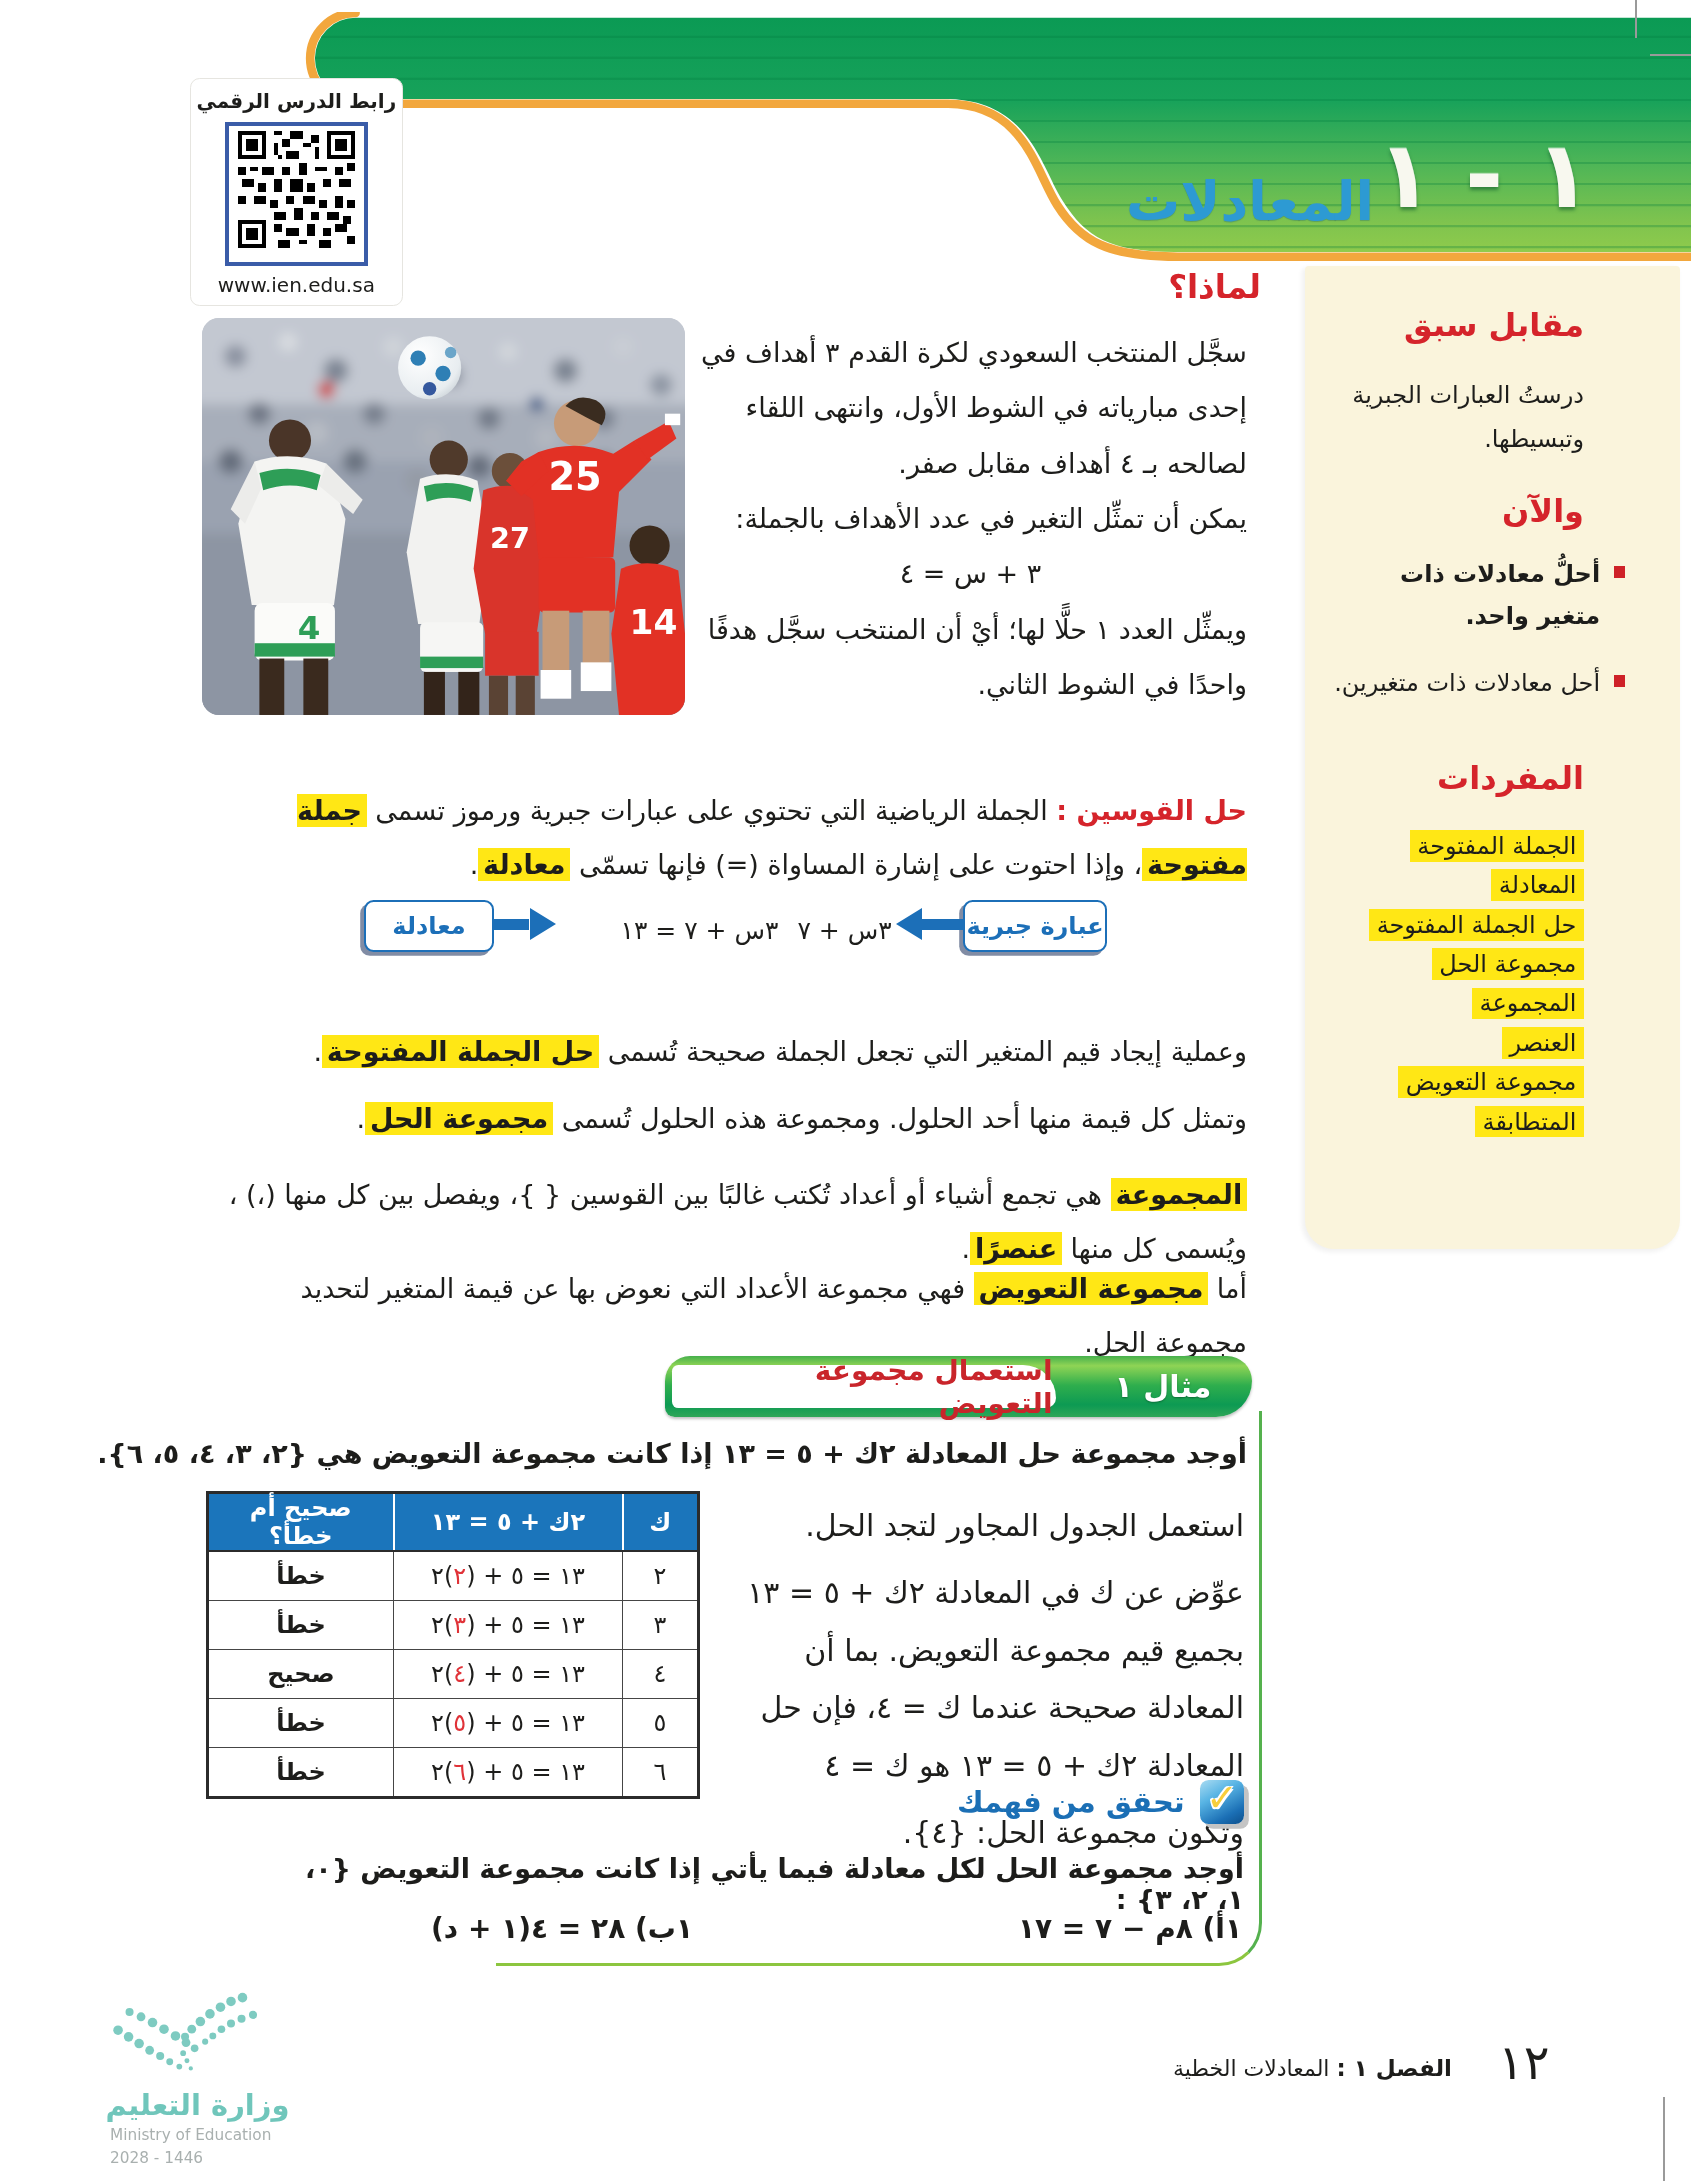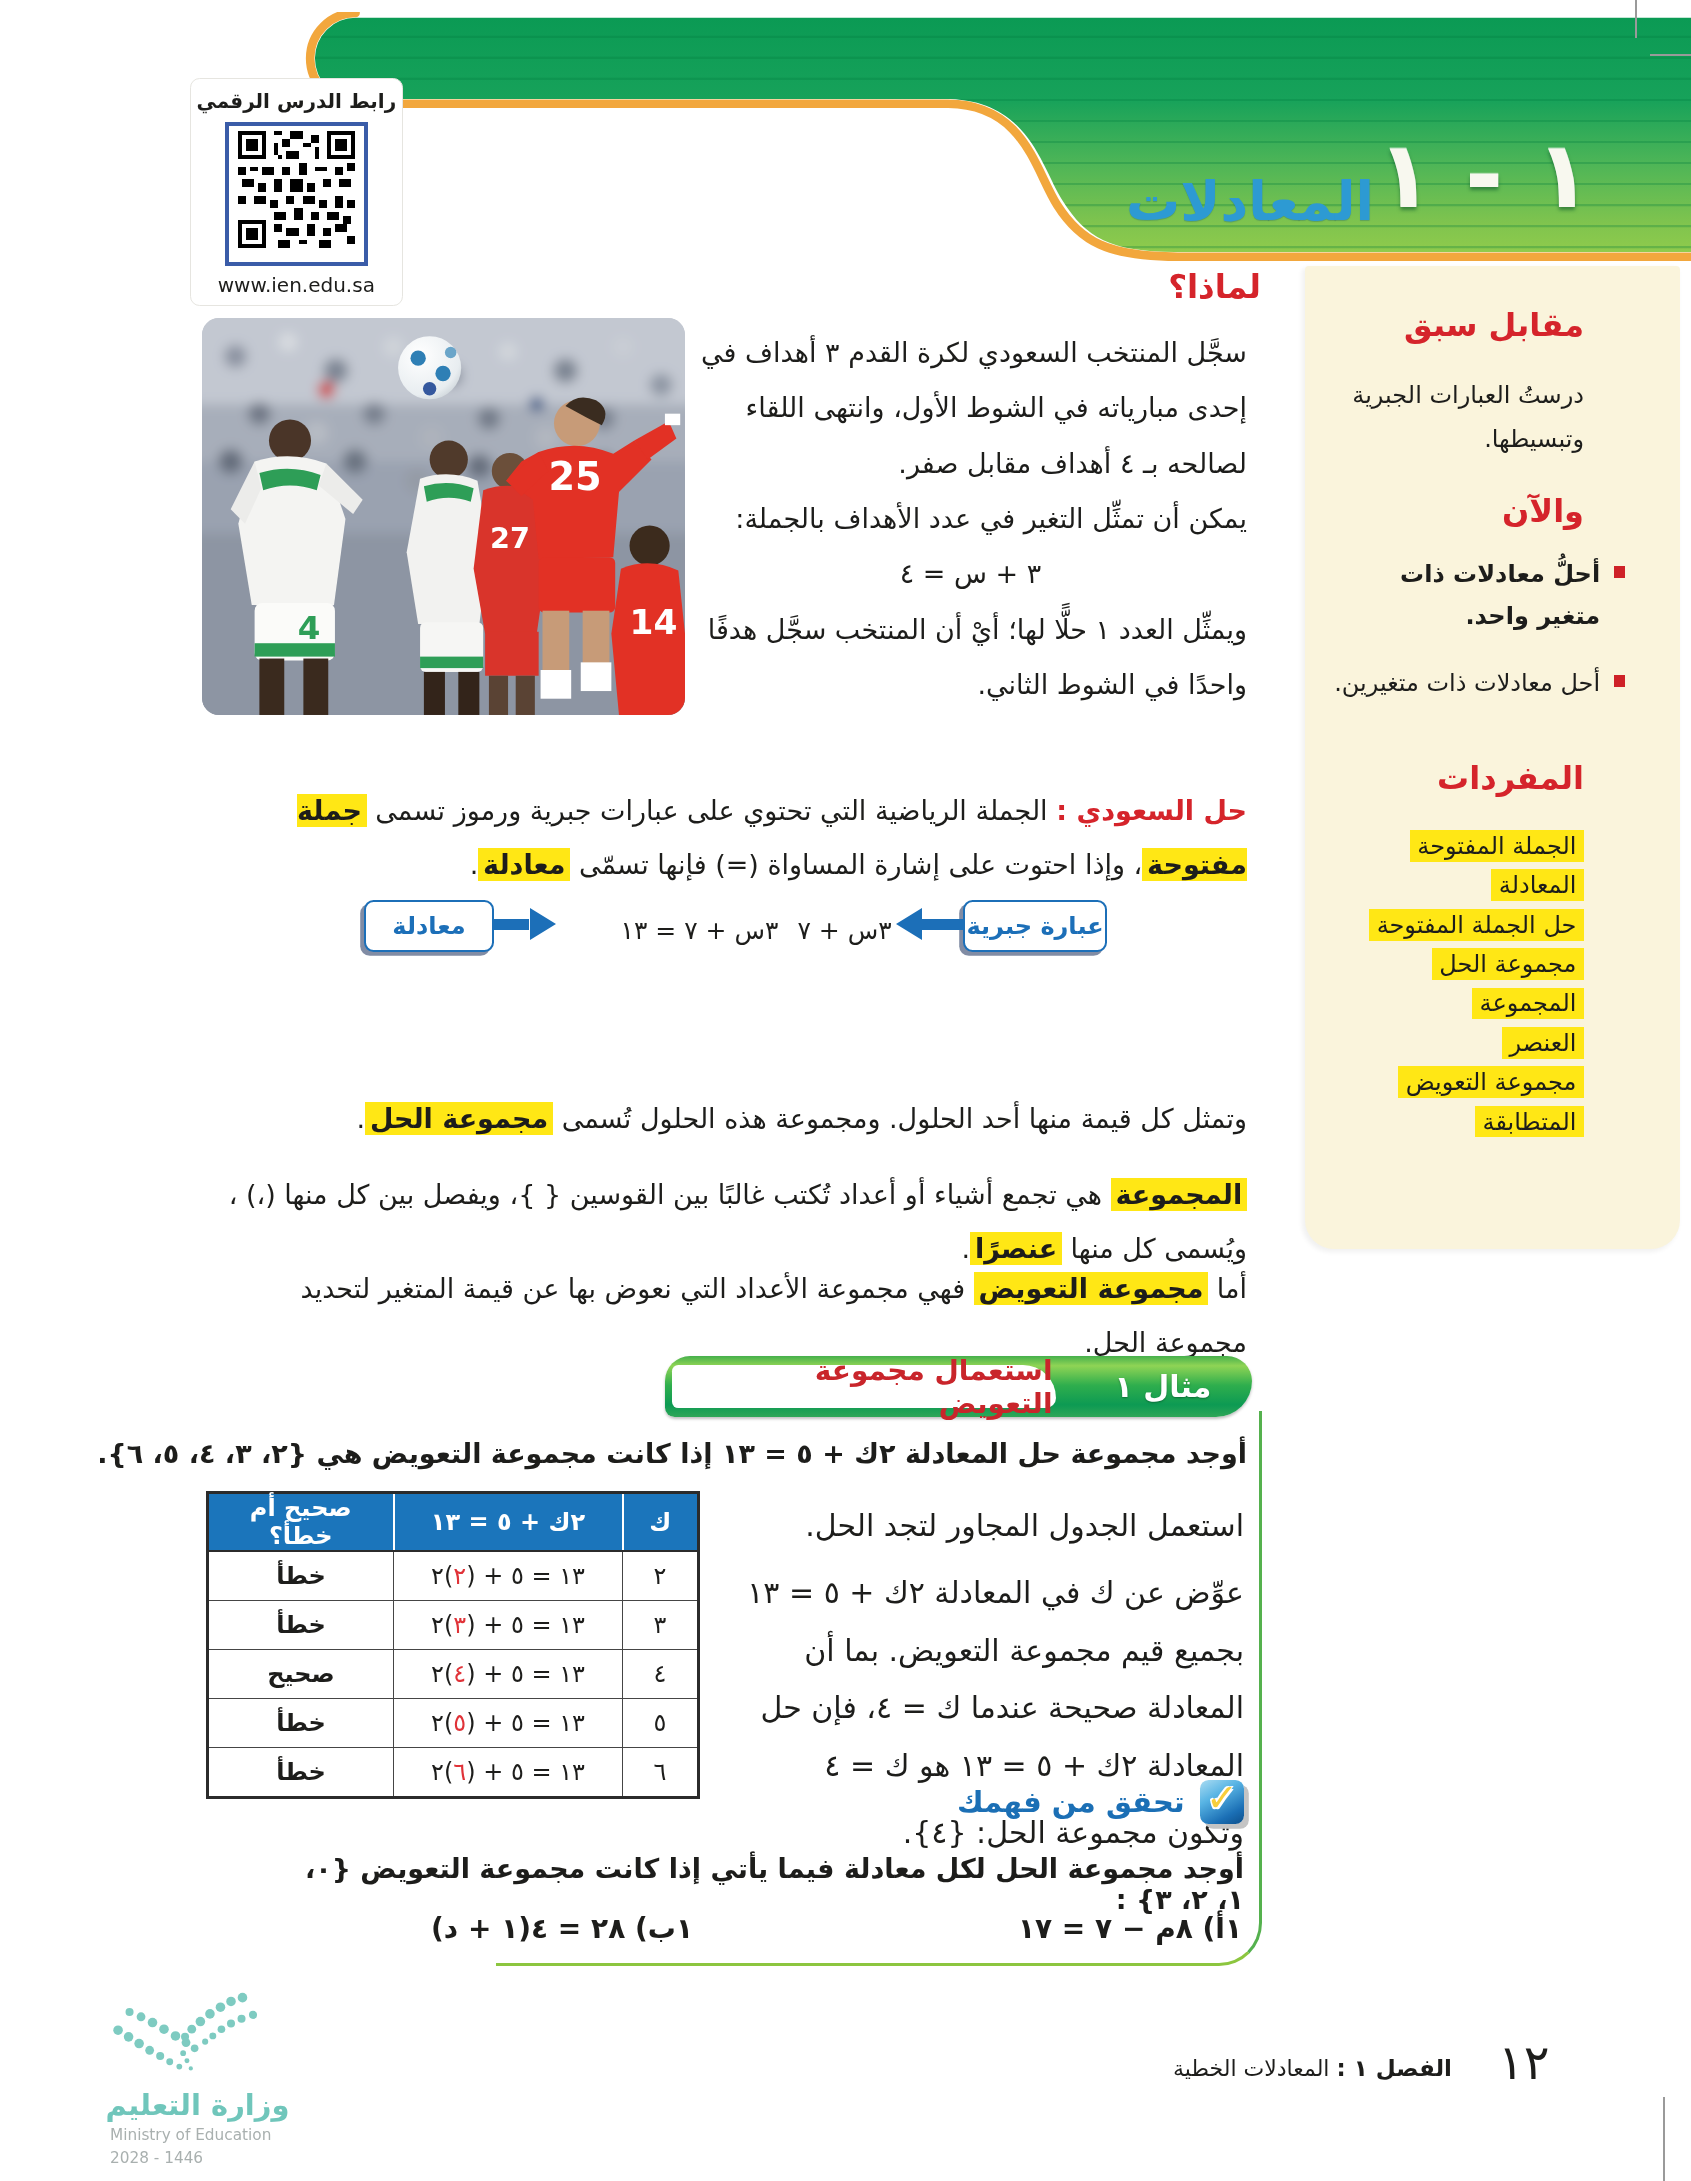--- a/index.html
+++ b/index.html
@@ -340,36 +340,39 @@
 
       <g>
         <circle cx="468" cy="238" r="21" fill="#3c2b1d"></circle>
         <path d="M438,262 Q468,250 498,264 L505,330 L505,415 L436,415 L428,330 Z" fill="#e23125"></path>
         <text x="472" y="330" font-size="36" font-weight="bold" fill="#fff" text-anchor="middle" font-family="DejaVu Sans">14</text>
       </g>
     </svg>
   </div>
 
   <p class="para" id="concept">
-    <span class="lead-red">حل السعودي :</span><span> الجملة الرياضية التي تحتوي على عبارات جبرية ورموز تسمى </span><span class="hl">جملة مفتوحة</span><span>، وإذا احتوت على إشارة المساواة (=) فإنها تسمّى </span><span class="hl">معادلة</span><span>.</span>
+    <span class="lead-red">حل القوسين :</span><span> الجملة الرياضية التي تحتوي على عبارات جبرية ورموز تسمى </span><span class="hl">جملة مفتوحة</span><span>، وإذا احتوت على إشارة المساواة (=) فإنها تسمّى </span><span class="hl">معادلة</span><span>.</span>
   </p>
 
   <div class="dg-box" id="dg-box-expr">
       <span>عبارة جبرية</span>
     </div>
   <div class="dg-bar" id="arrow1-bar"></div>
   <div class="dg-tri" id="arrow1-tri"></div>
   <div class="dg-text" id="dg-expr">٣س + ٧</div>
   <div class="dg-text" id="dg-eq">٣س + ٧ = ١٣</div>
   <div class="dg-bar" id="arrow2-bar"></div>
   <div class="dg-tri" id="arrow2-tri"></div>
   <div class="dg-box" id="dg-box-eq">
       <span>معادلة</span>
     </div>
 
+  <p class="para" id="defs-p1">
+    <span>وعملية إيجاد قيم المتغير التي تجعل الجملة صحيحة تُسمى </span><span class="hl">حل الجملة المفتوحة</span><span>.</span>
+  </p>
   <p class="para" id="defs-p2">
     <span>وتمثل كل قيمة منها أحد الحلول. ومجموعة هذه الحلول تُسمى </span><span class="hl">مجموعة الحل</span><span>.</span>
   </p>
   <p class="para" id="defs-p3">
     <span class="hl">المجموعة</span><span> هي تجمع أشياء أو أعداد تُكتب غالبًا بين القوسين { }، ويفصل بين كل منها (،) ، ويُسمى كل منها </span><span class="hl">عنصرًا</span><span>.</span>
   </p>
   <p class="para" id="defs-p4">
     <span>أما </span><span class="hl">مجموعة التعويض</span><span> فهي مجموعة الأعداد التي نعوض بها عن قيمة المتغير لتحديد مجموعة الحل.</span>
   </p>
 

